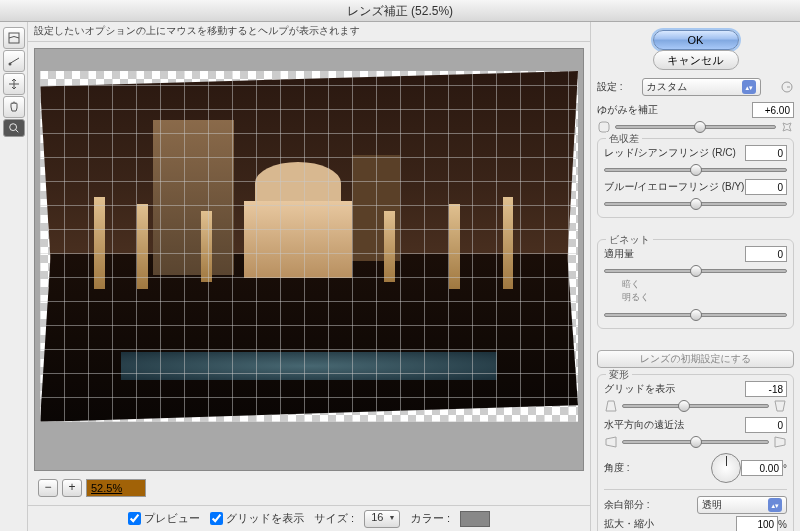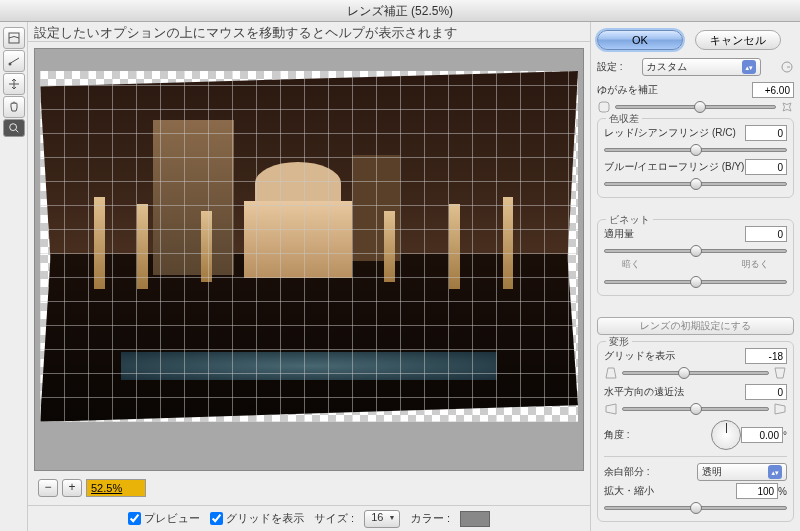--- a/index.html
+++ b/index.html
@@ -4,21 +4,21 @@
 <style>
 * { box-sizing: border-box; margin: 0; padding: 0; font-family: "Hiragino Kaku Gothic Pro", "Lucida Grande", sans-serif; }
 body { background: #ededed; width: 800px; height: 531px; overflow: hidden; font-size: 11px; color: #333; }
 .titlebar { height: 22px; background: linear-gradient(#f6f6f6,#d8d8d8); border-bottom: 1px solid #aaa; text-align: center; line-height: 22px; font-size: 12px; }
 .content { display: flex; height: 509px; }
 .toolcol { width: 28px; background: #eee; border-right: 1px solid #ccc; padding-top: 4px; }
 .toolbtn { width: 22px; height: 22px; margin: 1px auto; border: 1px solid #aaa; border-radius: 3px; background: linear-gradient(#fff,#e0e0e0); display: flex; align-items: center; justify-content: center; cursor: pointer; }
 .toolbtn.sel { background: #555; color: #fff; }
 .toolbtn svg { width: 14px; height: 14px; }
 .preview-col { flex: 1; display: flex; flex-direction: column; background: #eee; }
-.hint { height: 20px; padding: 2px 6px; font-size: 13px; color: #444; border-bottom: 1px solid #ccc; }
+.hint { height: 20px; padding: 2px 6px; font-size: 10px; color: #444; border-bottom: 1px solid #ccc; }
 .canvas-wrap { flex: 1; background: #a8a8a8; position: relative; margin: 6px; border: 1px solid #888; }
 .canvas-inner { position: absolute; top: 22px; left: 5px; right: 5px; bottom: 48px; }
 .checker { position: absolute; inset: 0; background-image:
   linear-gradient(45deg,#ccc 25%,transparent 25%),linear-gradient(-45deg,#ccc 25%,transparent 25%),
   linear-gradient(45deg,transparent 75%,#ccc 75%),linear-gradient(-45deg,transparent 75%,#ccc 75%);
   background-size: 16px 16px; background-position: 0 0,0 8px,8px -8px,-8px 0; background-color:#fff;}
 .photo { position: absolute; inset: 0; }
 .photo-sky { position:absolute; top:0; left:0; right:0; height:55%; background: linear-gradient(#2a1810,#3a2418 60%,#4a3020); clip-path: polygon(0 8%, 100% 0%, 98% 100%, 2% 100%);}
 .photo-ground { position:absolute; bottom:0; left:0; right:0; height:48%; background: linear-gradient(#1a0e08,#0a0604); clip-path: polygon(2% 0, 98% 0, 100% 90%, 0 100%);}
 .building1 { position:absolute; left:21%; top:14%; width:15%; height:44%; background:linear-gradient(#8a6a4a,#5a4530); }
@@ -27,48 +27,48 @@
 .dome-base { position:absolute; left:38%; top:37%; width:20%; height:22%; background:linear-gradient(#e8c8a0,#b89060); }
 .col { position:absolute; width:2%; background:linear-gradient(#e0c090,#a07840); }
 .c1{left:10%;top:36%;height:26%} .c2{left:18%;top:38%;height:24%} .c3{left:30%;top:40%;height:20%}
 .c4{left:64%;top:40%;height:20%} .c5{left:76%;top:38%;height:24%} .c6{left:86%;top:36%;height:26%}
 .water { position:absolute; bottom:12%; left:15%; right:15%; height:8%; background:radial-gradient(ellipse,#6090a0,#204050); opacity:.7; }
 .grid-overlay { position:absolute; inset:0; pointer-events:none;
   background-image: repeating-linear-gradient(0deg,rgba(200,200,200,.5) 0 1px,transparent 1px 24px),
                     repeating-linear-gradient(90deg,rgba(200,200,200,.5) 0 1px,transparent 1px 24px); }
 .zoom-row { height: 22px; display:flex; align-items:center; padding: 0 4px; gap: 4px; margin: 0 6px 6px; }
 .zoom-btn { width:20px; height:18px; border:1px solid #999; border-radius:3px; background:linear-gradient(#fff,#ddd); font-size:12px; line-height:14px; text-align:center; cursor:pointer;}
-.zoom-field { width:60px; height:18px; border:1px solid #999; background:#eab308; padding:8px 4px; font-size:11px;text-decoration:underline; }
+.zoom-field { width:60px; height:18px; border:1px solid #999; background:#a16207; padding:8px 4px; font-size:11px;text-decoration:underline; }
 .bottom-row { height: 26px; display:flex; align-items:center; justify-content:center; gap:10px; font-size:11px; border-top:1px solid #ccc; }
 .cb { display:flex; align-items:center; gap:3px; }
 .cb input { width:13px; height:13px; }
 .size-sel { height:18px; border:1px solid #999; border-radius:3px; background:linear-gradient(#fff,#ddd); padding:0 16px 13px 6px; position:relative; }
 .size-sel::after { content:"▼"; position:absolute; right:4px; font-size:7px; color:#444; top:3px;}
 .swatch { width:30px; height:16px; border:1px solid #666; background:#888; }
 .right-panel { width: 210px; background:#eee; border-left:1px solid #ccc; padding: 8px 6px; overflow:hidden; }
-.topbtns { display:flex; flex-direction:row; align-items:center; gap:12px; margin-bottom:8px;}
+.topbtns { display:flex; flex-direction:column; align-items:center; gap:0; margin-bottom:8px;}
 .aqua { width:86px; height:20px; border:1px solid #6a8ab8; border-radius:10px; background:linear-gradient(#d8e8ff,#a0c0f0 45%,#80a8e0 50%,#a8c8f8); font-size:11px; cursor:pointer; box-shadow: 0 0 0 2px #a8c8f0;}
 .aqua.cancel { box-shadow:none; background:linear-gradient(#fff,#e0e0e0); border-color:#aaa;}
 .group { border:1px solid #ccc; border-radius:6px; padding:6px 6px 4px; margin-bottom:21px; position:relative; }
 .group-title { position:absolute; top:-7px; left:8px; background:#eee; padding:0 3px; font-size:10px; color:#555;}
 .row { display:flex; align-items:center; justify-content:space-between; margin-bottom:2px; font-size:10px;}
 .row label { flex:1; }
 .num-in { width:42px; height:16px; border:1px solid #999; background:#fff; text-align:right; padding:0 3px; font-size:10px;}
 .slider { -webkit-appearance:none; width:100%; height:14px; background:transparent; }
 .slider::-webkit-slider-runnable-track { height:4px; background:#bbb; border:1px solid #888; border-radius:2px;}
 .slider::-webkit-slider-thumb { -webkit-appearance:none; width:12px; height:12px; background:linear-gradient(#fff,#ccc); border:1px solid #777; border-radius:50%; margin-top:-5px;}
 .slider-row { display:flex; align-items:center; gap:4px; margin-bottom:4px;}
 .side-icon { width:14px; height:14px; flex-shrink:0; opacity:.6;}
 .sel { height:18px; border:1px solid #999; border-radius:3px; background:linear-gradient(#fff,#e8e8e8); padding:0 4px; font-size:10px; flex:1; display:flex; align-items:center; justify-content:space-between;}
 .sel .arr { width:14px; height:14px; background:#6a8ad8; border-radius:3px; color:#fff; font-size:7px; display:flex; flex-direction:column; align-items:center; justify-content:center; line-height:5px;}
 .settings-row { display:flex; align-items:center; gap:19px; margin-bottom:6px; font-size:10px;}
 .dial { width:30px; height:30px; border:1px solid #888; border-radius:50%; background:radial-gradient(#fff,#ddd); position:relative;}
 .dial::after { content:""; position:absolute; left:50%; top:2px; width:1px; height:10px; background:#333;}
 .defbtn { width:100%; height:18px; border:1px solid #aaa; border-radius:4px; background:linear-gradient(#fcfcfc,#e4e4e4); font-size:10px; color:#888; cursor:pointer;}
-.subhint { font-size:9px; color:#888; display:flex; justify-content:space-between; margin-top:-2px; margin-bottom:4px; padding: 0 18px;}
+.subhint { font-size:9px; color:#888; display:flex; justify-content:space-between; margin-top:-2px; margin-bottom:4px; padding: 0 18px; flex-direction: column;}
 </style>
 </head>
 <body>
 
 <div class="titlebar">レンズ補正 (52.5%)</div>
 <div class="content">
   <div class="toolcol">
     <div class="toolbtn">
         <svg viewBox="0 0 14 14">
           <rect x="2" y="2" width="10" height="10" fill="none" stroke="#555"></rect>

